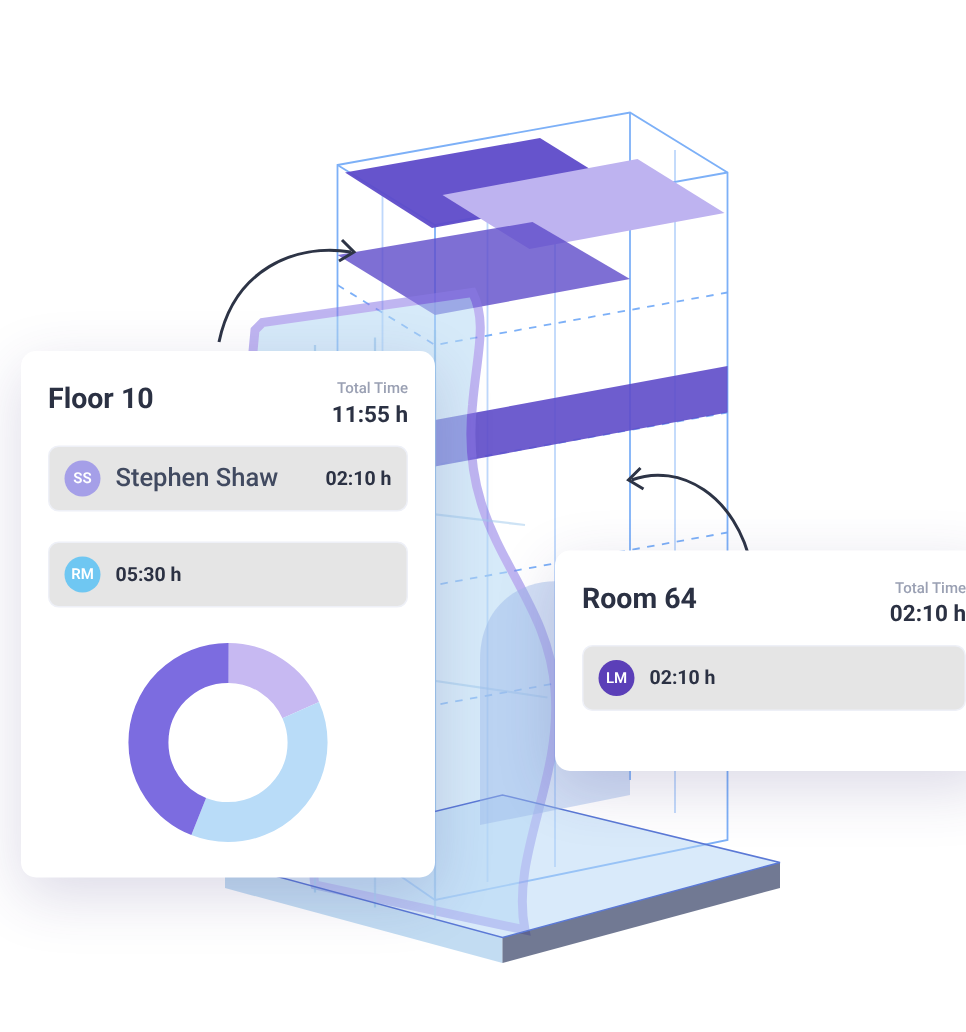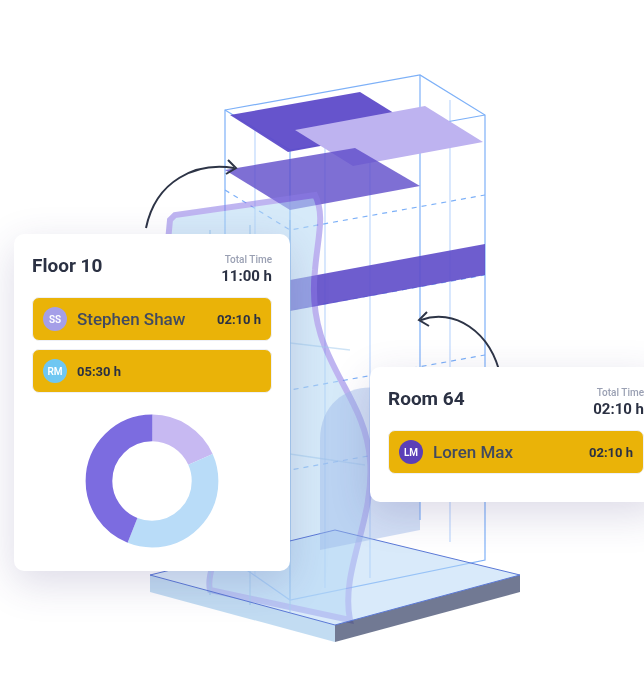--- a/index.html
+++ b/index.html
@@ -59,24 +59,24 @@
     .total-value {
       font-size: 15px;
       font-weight: 700;
       color: #2B3143;
       margin-top: 2px;
     }
     .person-row {
       display: flex;
       align-items: center;
       padding: 9px 10px;
-      background: #eab308;
+      background: #e5e5e5;
       border: 1px solid #EEF0F7;
       border-radius: 7px;
-      margin-bottom: 8px;
+      margin-bottom: 20px;
     }
     .avatar {
       width: 24px;
       height: 24px;
       border-radius: 50%;
       display: flex;
       align-items: center;
       justify-content: center;
       font-size: 10px;
       font-weight: 600;
@@ -166,21 +166,21 @@
 <svg class="arrow-right" width="100" height="90">
   <path d="M 88 78 C 78 30 40 8 8 20" stroke="#2D3446" stroke-width="2" fill="none"></path>
   <path d="M 14 12 L 6 20 L 16 26" stroke="#2D3446" stroke-width="2" fill="none"></path>
 </svg>
 
 <div class="card card-floor">
   <div class="card-header">
     <div class="card-title">Floor 10</div>
     <div class="total-block">
       <div class="total-label">Total Time</div>
-      <div class="total-value">11:00 h</div>
+      <div class="total-value">11:55 h</div>
     </div>
   </div>
   <div id="floor-people">
       <div class="person-row">
         <div class="avatar avatar-purple">SS</div>
         <div class="person-name">Stephen Shaw</div>
         <div class="person-time">02:10 h</div>
       </div>
       <div class="person-row">
         <div class="avatar avatar-blue">RM</div>
@@ -200,17 +200,16 @@
   <div class="card-header">
     <div class="card-title">Room 64</div>
     <div class="total-block">
       <div class="total-label">Total Time</div>
       <div class="total-value">02:10 h</div>
     </div>
   </div>
   <div id="room-people">
       <div class="person-row">
         <div class="avatar avatar-dark">LM</div>
-        <div class="person-name">Loren Max</div>
         <div class="person-time">02:10 h</div>
       </div>
     </div>
 </div>
 
 </body></html>

